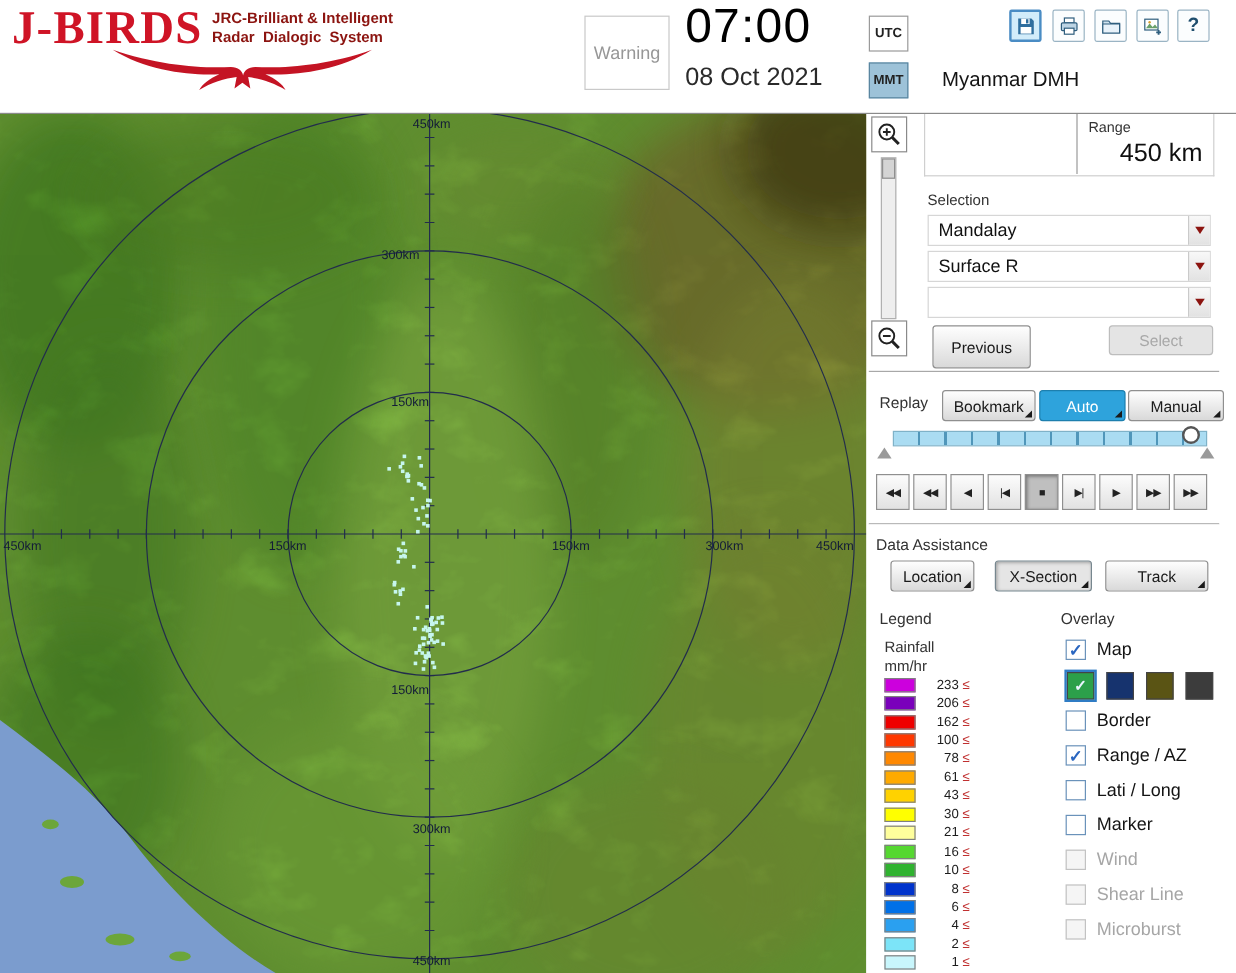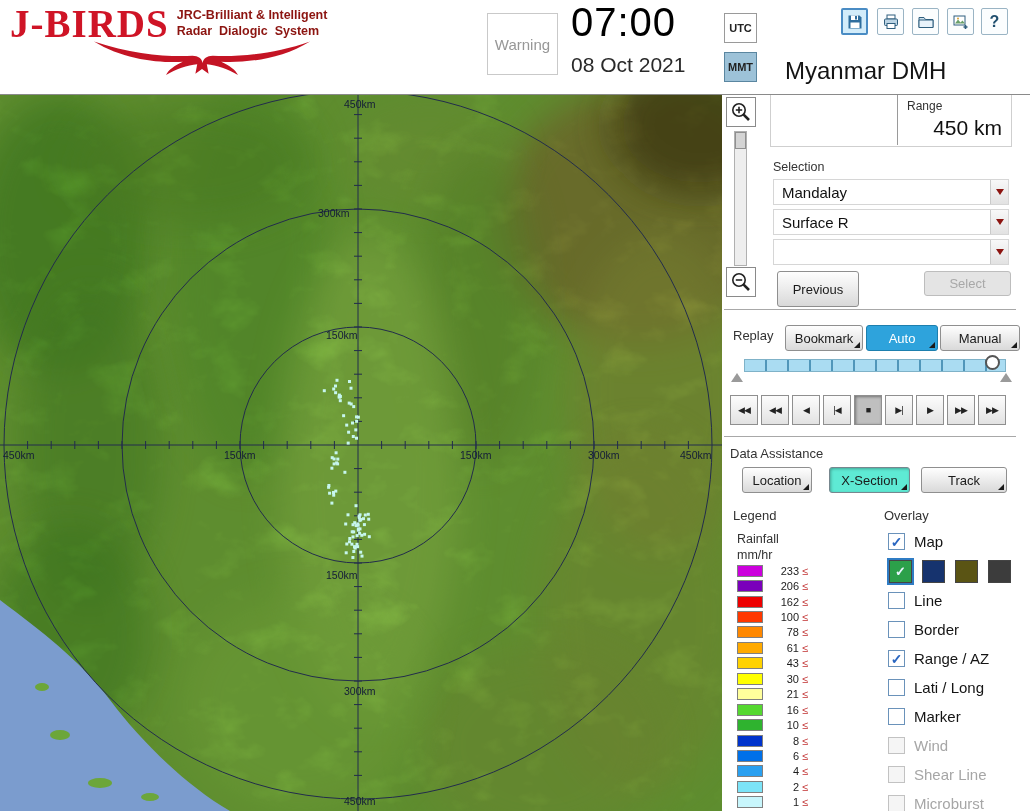--- a/index.html
+++ b/index.html
@@ -16,21 +16,21 @@
 .logo-sub div{font-size:12.5px;font-weight:700;color:#8c1410;line-height:1.3;white-space:pre}
 .eagle{margin-top:-4px;margin-left:6px}
 .warning-box{position:absolute;left:487px;top:13px;width:71px;height:62px;border:1px solid #c9c9c9;display:flex;align-items:center;justify-content:center;font-size:15px;color:#979797;background:#fff}
 .time{position:absolute;left:571px;top:0;font-size:40px;color:#000000;letter-spacing:1px}
 .date{position:absolute;left:571px;top:53px;font-size:21px;color:#2a2a2a}
 .tz-btn{position:absolute;left:724px;width:33px;height:30px;border:1px solid #9a9a9a;background:#fff;font-size:11px;font-weight:700;color:#222;font-family:inherit;cursor:pointer}
 .tz-btn.sel{background:#9dc2d8;border-color:#5a86a0}
 .tool-btn{position:absolute;top:8px;width:27px;height:27px;background:#fbfdfe;border:1px solid #9ab4c4;display:flex;align-items:center;justify-content:center;cursor:pointer;border-radius:2px}
 .tool-btn.active{background:#d2ecfa;border:2px solid #4a8cc4}
 .q{font-size:16px;font-weight:700;color:#1f4e6e}
-.station{position:absolute;left:785px;top:57px;font-size:24px;color:#141414}
+.station{position:absolute;left:785px;top:57px;font-size:17px;color:#141414}
 
 
 #map{position:absolute;left:0;top:95px;width:722px;height:716px;overflow:hidden}
 #map-labels{position:absolute;left:0;top:0;width:722px;height:716px;pointer-events:none}
 .map-lb{position:absolute;font-size:10.5px;color:#131c38}
 #ticks line{stroke:#222c4c;stroke-width:1}
 
 
 .zoom-btn{position:absolute;left:726px;width:30px;height:30px;background:#fff;border:1px solid #8a8a8a;display:flex;align-items:center;justify-content:center;cursor:pointer}
 #zoom-track{position:absolute;left:734px;top:131px;width:13px;height:135px;background:#eee;border:1px solid #b0b0b0}
@@ -42,21 +42,21 @@
 #range-label{position:absolute;left:136px;top:4px;font-size:12px;color:#333}
 #range-value{position:absolute;right:9px;top:21px;font-size:21px;color:#101010}
 .sec-label{position:absolute;font-size:12.5px;color:#333}
 .dd{position:absolute;left:773px;width:236px;height:26px;background:#fff;border:1px solid #d6d6d6;display:flex;align-items:center;cursor:pointer}
 .dd-val{flex:1;padding-left:8px;font-size:15px;color:#111}
 .dd-btn{width:18px;height:100%;background:linear-gradient(#f8f8f8,#e2e2e2);border-left:1px solid #cacaca;display:flex;align-items:center;justify-content:center}
 .dd-arrow{width:0;height:0;border-left:4px solid transparent;border-right:4px solid transparent;border-top:6px solid #8c1410}
 .btn{position:absolute;background:linear-gradient(#fefefe,#e8e8e8 60%,#d9d9d9);border:1px solid #8f8f8f;border-radius:3px;font-size:13px;color:#1a1a1a;font-family:inherit;display:flex;align-items:center;justify-content:center;cursor:pointer}
 .btn.disabled{color:#a8a8a8;background:#e4e4e4;border-color:#bdbdbd;cursor:default}
 .btn.blue{background:#2ea3dc;color:#fff;border-color:#1d7fae}
-.btn.pressed{background:#5eead4;border-color:#77878f;box-shadow:inset 1px 1px 3px rgba(0,0,0,.3)}
+.btn.pressed{background:#e5e5e5;border-color:#77878f;box-shadow:inset 1px 1px 3px rgba(0,0,0,.3)}
 .ct::after{content:"";position:absolute;right:2px;bottom:2px;border-left:6px solid transparent;border-bottom:6px solid #1a1a1a}
 .hr{position:absolute;left:724px;width:292px;height:2px;border-top:1px solid #a8a8a8;border-bottom:1px solid #fff}
 #timeline{position:absolute;left:744px;top:359px;width:262px;height:13px;border:1px solid #7fb2c8;background:repeating-linear-gradient(90deg,#aadcf2 0 20px,#5096ba 20px 22px);cursor:pointer}
 #tl-thumb{position:absolute;left:985px;top:355px;width:15px;height:15px;border:2px solid #555;border-radius:50%;background:#fff;cursor:pointer}
 .tl-tri{position:absolute;width:0;height:0;border-left:6px solid transparent;border-right:6px solid transparent;border-bottom:9px solid #9a9a9a}
 #playback{position:absolute;left:730px;top:395px;display:flex;gap:3px}
 .pb-btn{width:28px;height:30px;background:linear-gradient(#fcfcfc,#e2e2e2);border:1px solid #8f8f8f;font-size:9px;color:#222;display:flex;align-items:center;justify-content:center;letter-spacing:-1px;font-family:inherit;cursor:pointer}
 .pb-btn.pressed{background:#bfbfbf;box-shadow:inset 1px 1px 3px rgba(0,0,0,.4)}
 
 
@@ -517,24 +517,20 @@
         <span class="ov-lb">Map</span>
       </div>
       <div class="ov-sw-row">
         <span class="ov-sw sel" style="background: rgb(44, 160, 74);">✓</span>
         <span class="ov-sw" style="background: rgb(22, 51, 110);"></span>
         <span class="ov-sw" style="background: rgb(90, 84, 20);"></span>
         <span class="ov-sw" style="background: rgb(60, 60, 60);"></span>
       </div>
       <div class="ov-row">
         <span class="ov-cb"></span>
-        <span class="ov-lb">Line</span>
-      </div>
-      <div class="ov-row">
-        <span class="ov-cb"></span>
         <span class="ov-lb">Border</span>
       </div>
       <div class="ov-row">
         <span class="ov-cb">✓</span>
         <span class="ov-lb">Range / AZ</span>
       </div>
       <div class="ov-row">
         <span class="ov-cb"></span>
         <span class="ov-lb">Lati / Long</span>
       </div>

